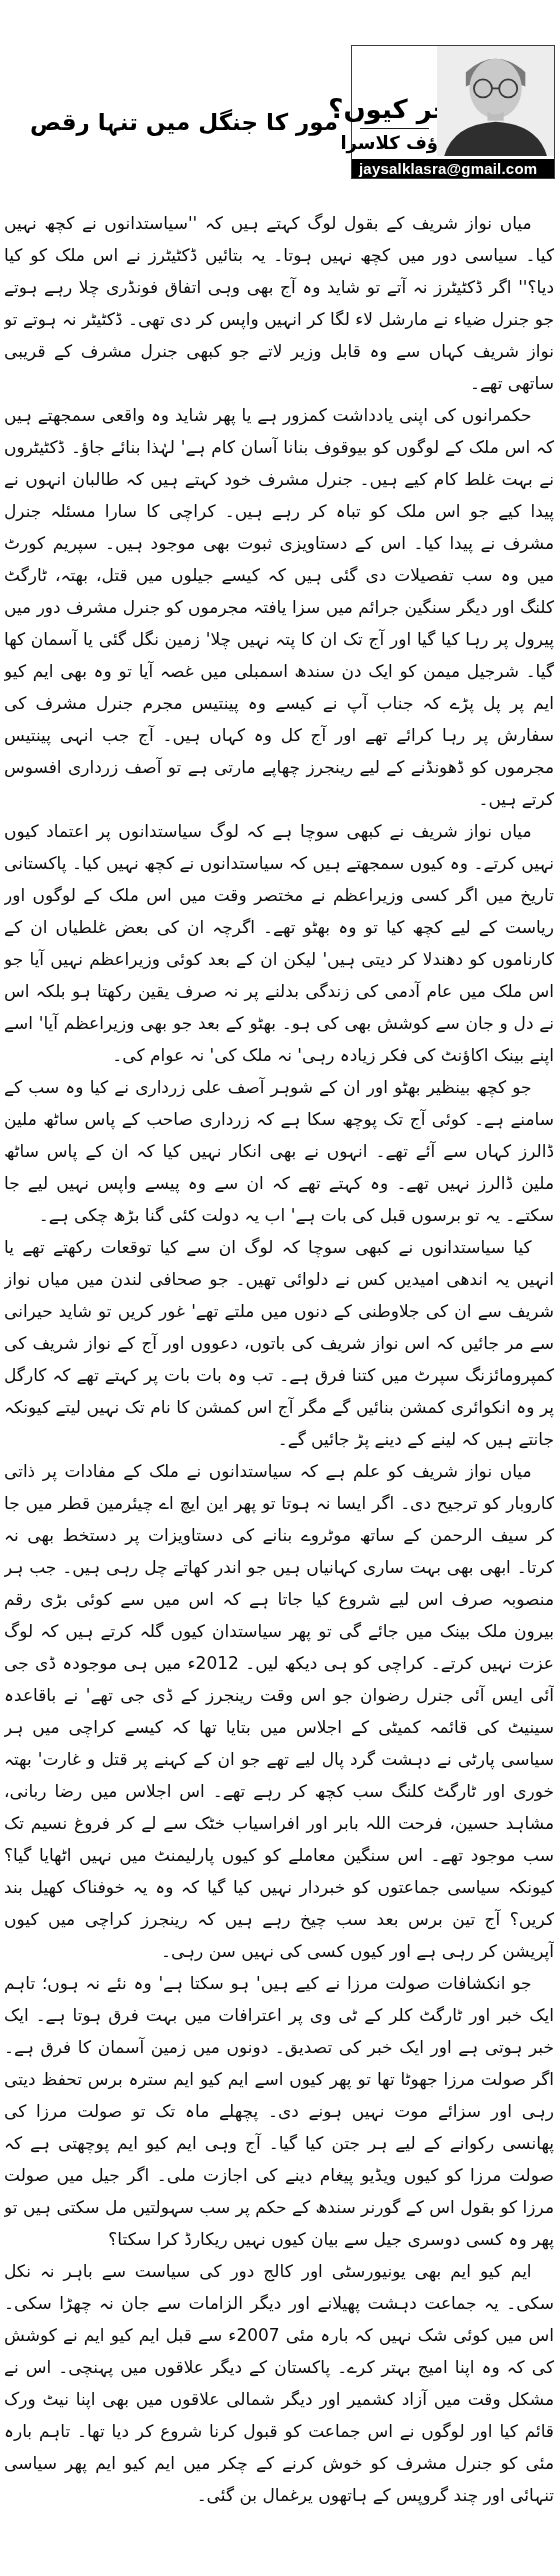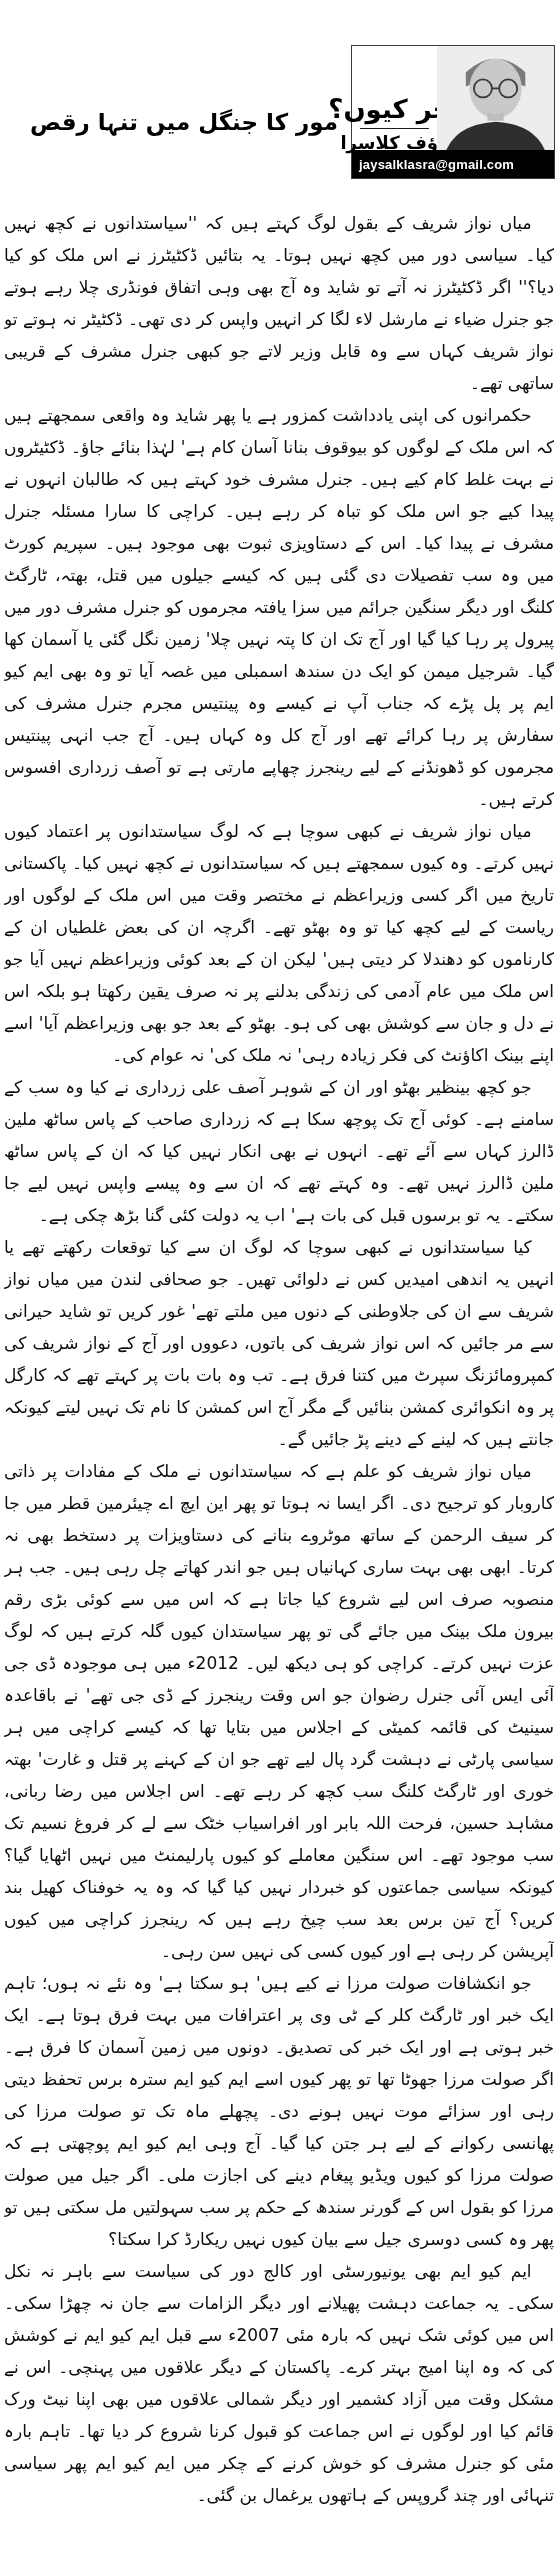--- a/index.html
+++ b/index.html
@@ -43,26 +43,26 @@
     color:#000;
     white-space:nowrap;
   }
   .photo {
     width:58%; position:relative; overflow:hidden;
     background:#ececec;
   }
   .photo svg { display:block; width:100%; height:100%; }
   .email-bar {
     position:absolute; left:0; right:0; bottom:0;
-    height:28px;
+    height:19px;
     background:#000000; color:#ffffff;
     display:flex; align-items:center;
     padding:0 7px;
     font-family:"Liberation Sans", sans-serif;
-    font-weight:bold; font-size:13px;
+    font-weight:bold; font-size:15px;
     letter-spacing:0.2px;
   }
 
   
   .headline {
     position:absolute; top:109px; left:8px;
     width:352px;
     margin:0;
     text-align:center;
     direction:rtl;

